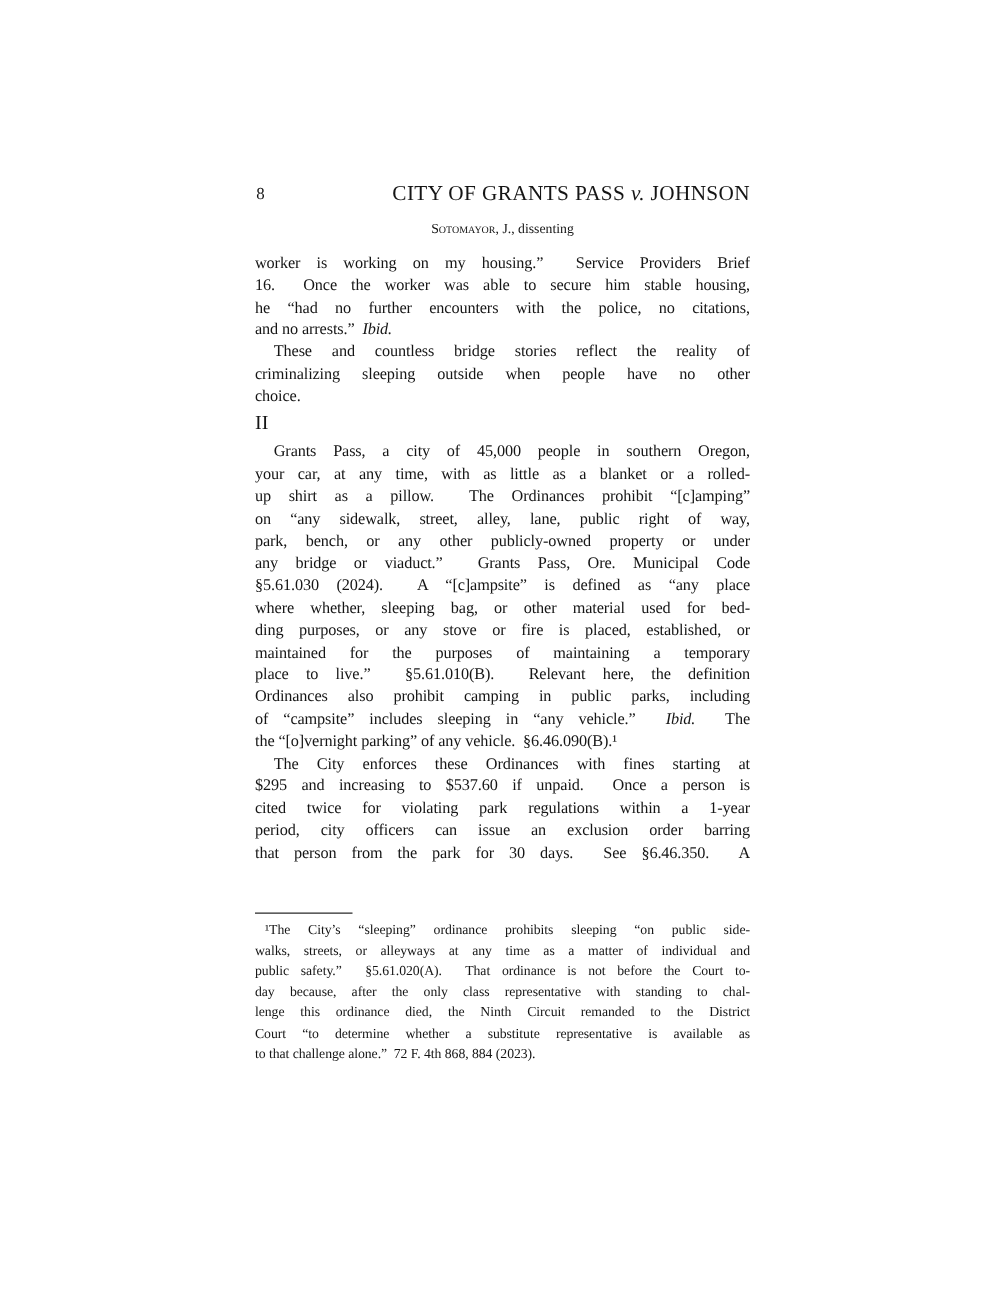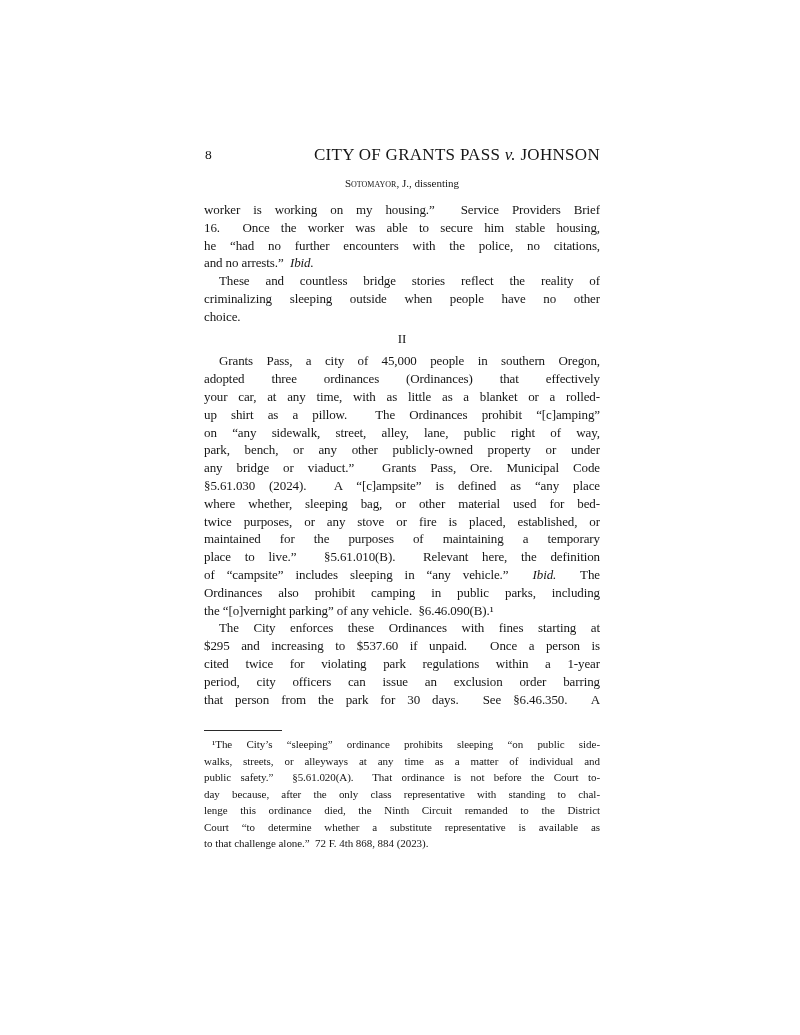--- a/index.html
+++ b/index.html
@@ -38,21 +38,21 @@
     height: 17.8px; line-height: 17.8px;
     font-size: 13px; letter-spacing: -0.1px;
     text-align: justify; text-align-last: justify;
     overflow: hidden; white-space: normal;
   }
   .line.indent { text-indent: 15px; }
   .line.last-left { text-align-last: left; }
   .heading {
     height: 17.8px; line-height: 17.8px;
     margin-top: 4px; margin-bottom: 5px;
-    text-align: center; font-size: 13px;
+    text-align: left; font-size: 16px;
   }
 
   
   .fn-rule {
     position: absolute; left: 204px; top: 730px;
     width: 78px; height: 1px; background: #2a2a2a;
   }
   .footnote { top: 736px; }
   .fn-line {
     height: 16.5px; line-height: 16.5px;
@@ -83,33 +83,32 @@
         <div class="line last-left">and no arrests.”&nbsp; <i>Ibid.</i></div>
       </div>
       <div class="paragraph">
         <div class="line indent">These and countless bridge stories reflect the reality of</div>
         <div class="line">criminalizing sleeping outside when people have no other</div>
         <div class="line last-left">choice.</div>
       </div>
       <div class="heading">II</div>
       <div class="paragraph">
         <div class="line indent">Grants Pass, a city of 45,000 people in southern Oregon,</div>
-        <div class="line">adopted three ordinances (Ordinances) that effectively</div>
         <div class="line">your car, at any time, with as little as a blanket or a rolled-</div>
         <div class="line">up shirt as a pillow.&nbsp; The Ordinances prohibit “[c]amping”</div>
         <div class="line">on “any sidewalk, street, alley, lane, public right of way,</div>
         <div class="line">park, bench, or any other publicly-owned property or under</div>
         <div class="line">any bridge or viaduct.”&nbsp; Grants Pass, Ore. Municipal Code</div>
         <div class="line">§5.61.030 (2024).&nbsp; A “[c]ampsite” is defined as “any place</div>
         <div class="line">where whether, sleeping bag, or other material used for bed-</div>
-        <div class="line">twice purposes, or any stove or fire is placed, established, or</div>
+        <div class="line">ding purposes, or any stove or fire is placed, established, or</div>
         <div class="line">maintained for the purposes of maintaining a temporary</div>
         <div class="line">place to live.”&nbsp; §5.61.010(B).&nbsp; Relevant here, the definition</div>
+        <div class="line">Ordinances also prohibit camping in public parks, including</div>
         <div class="line">of “campsite” includes sleeping in “any vehicle.”&nbsp; <i>Ibid.</i>&nbsp; The</div>
-        <div class="line">Ordinances also prohibit camping in public parks, including</div>
         <div class="line last-left">the “[o]vernight parking” of any vehicle.&nbsp; §6.46.090(B).¹</div>
       </div>
       <div class="paragraph">
         <div class="line indent">The City enforces these Ordinances with fines starting at</div>
         <div class="line">$295 and increasing to $537.60 if unpaid.&nbsp; Once a person is</div>
         <div class="line">cited twice for violating park regulations within a 1-year</div>
         <div class="line">period, city officers can issue an exclusion order barring</div>
         <div class="line">that person from the park for 30 days.&nbsp; See §6.46.350.&nbsp; A</div>
       </div>
     </div>

